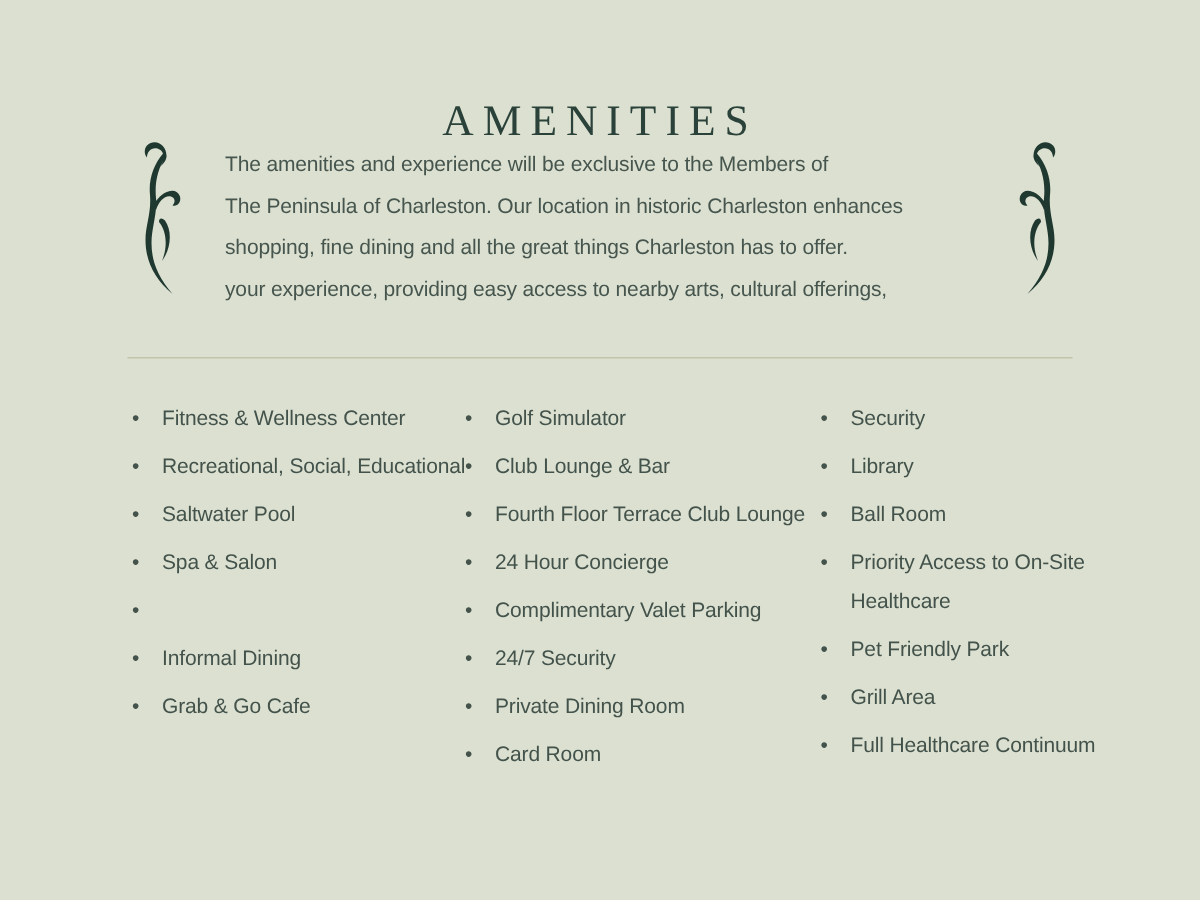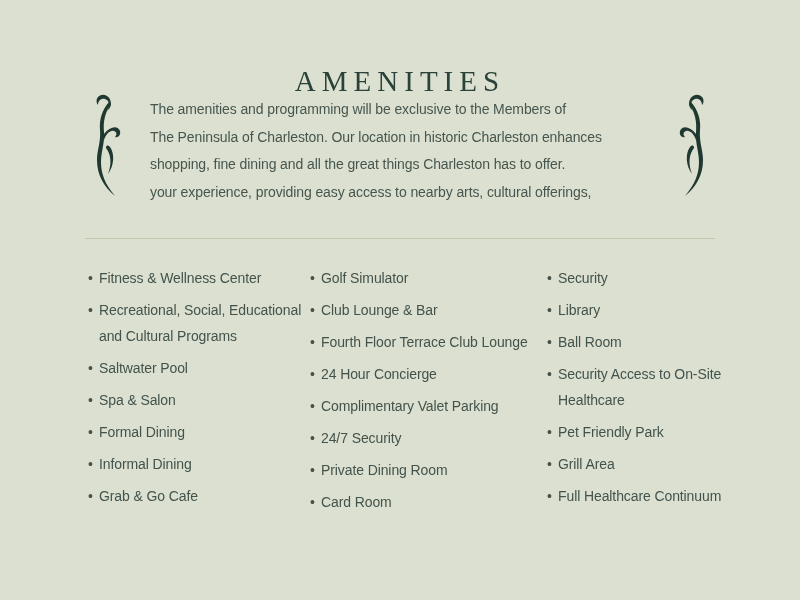--- a/index.html
+++ b/index.html
@@ -72,21 +72,21 @@
     line-height: 26px;
     color: #43534c;
   }
   .bullet {
     flex: 0 0 auto;
     width: 10px;
     margin-right: 1px;
     line-height: 26px;
     font-size: 14px;
   }
-  .item-text .line { display: block; white-space: nowrap; }
+  .item-text .line { display: block; white-space: nowrap; margin-left: 9px; }
 </style>
 </head>
 <body>
 
 <div class="page">
 
   <h1 class="page-title">AMENITIES</h1>
 
   <div class="ornament left">
     <svg viewBox="0 0 34 106" xmlns="http://www.w3.org/2000/svg" fill="currentColor">
@@ -100,60 +100,56 @@
   <div class="ornament right">
     <svg viewBox="0 0 34 106" xmlns="http://www.w3.org/2000/svg" fill="currentColor">
       <path d="M21 10 C14 18 11 28 12 38 C13 50 9 58 9 68 C9 82 15 94 27 104 C17 92 13 82 13 70 C13 60 17 50 16 40 C15 30 17 20 23 12 Z"></path>
       <path d="M23 12 C23 4 15 0 10 5 C8 7 8 11 10 13 C10 9 13 6 17 7 C20 8 21 10 21 13 C21 15 20 17 19 19 C21 17 23 15 23 12 Z"></path>
       <path d="M16 42 C22 34 30 33 32 39 C33 43 30 46 27 45 C29 43 29 40 26 39 C22 38 18 42 16 48 C15 46 15 44 16 42 Z"></path>
       <path d="M18 56 C23 62 24 72 20 82 C26 74 27 62 22 55 C20 53 18 53 18 56 Z"></path>
     </svg>
   </div>
 
   <div class="intro">
-      <span class="line">The amenities and programming will be exclusive to the Members of</span>
+      <span class="line">The amenities and experience will be exclusive to the Members of</span>
       <span class="line">The Peninsula of Charleston. Our location in historic Charleston enhances</span>
       <span class="line">shopping, fine dining and all the great things Charleston has to offer.</span>
       <span class="line">your experience, providing easy access to nearby arts, cultural offerings,</span>
     </div>
 
   <div class="divider"></div>
 
   <div class="columns">
     <ul class="col col-0">
         <li class="item">
           <span class="bullet">•</span>
           <span class="item-text">
             <span class="line">Fitness &amp; Wellness Center</span>
           </span>
         </li>
         <li class="item">
           <span class="bullet">•</span>
           <span class="item-text">
             <span class="line">Recreational, Social, Educational</span>
-            <span class="line">and Cultural Programs</span>
           </span>
         </li>
         <li class="item">
           <span class="bullet">•</span>
           <span class="item-text">
             <span class="line">Saltwater Pool</span>
           </span>
         </li>
         <li class="item">
           <span class="bullet">•</span>
           <span class="item-text">
             <span class="line">Spa &amp; Salon</span>
           </span>
         </li>
         <li class="item">
           <span class="bullet">•</span>
-          <span class="item-text">
-            <span class="line">Formal Dining</span>
-          </span>
         </li>
         <li class="item">
           <span class="bullet">•</span>
           <span class="item-text">
             <span class="line">Informal Dining</span>
           </span>
         </li>
         <li class="item">
           <span class="bullet">•</span>
           <span class="item-text">
@@ -226,21 +222,21 @@
         </li>
         <li class="item">
           <span class="bullet">•</span>
           <span class="item-text">
             <span class="line">Ball Room</span>
           </span>
         </li>
         <li class="item">
           <span class="bullet">•</span>
           <span class="item-text">
-            <span class="line">Security Access to On-Site</span>
+            <span class="line">Priority Access to On-Site</span>
             <span class="line">Healthcare</span>
           </span>
         </li>
         <li class="item">
           <span class="bullet">•</span>
           <span class="item-text">
             <span class="line">Pet Friendly Park</span>
           </span>
         </li>
         <li class="item">

